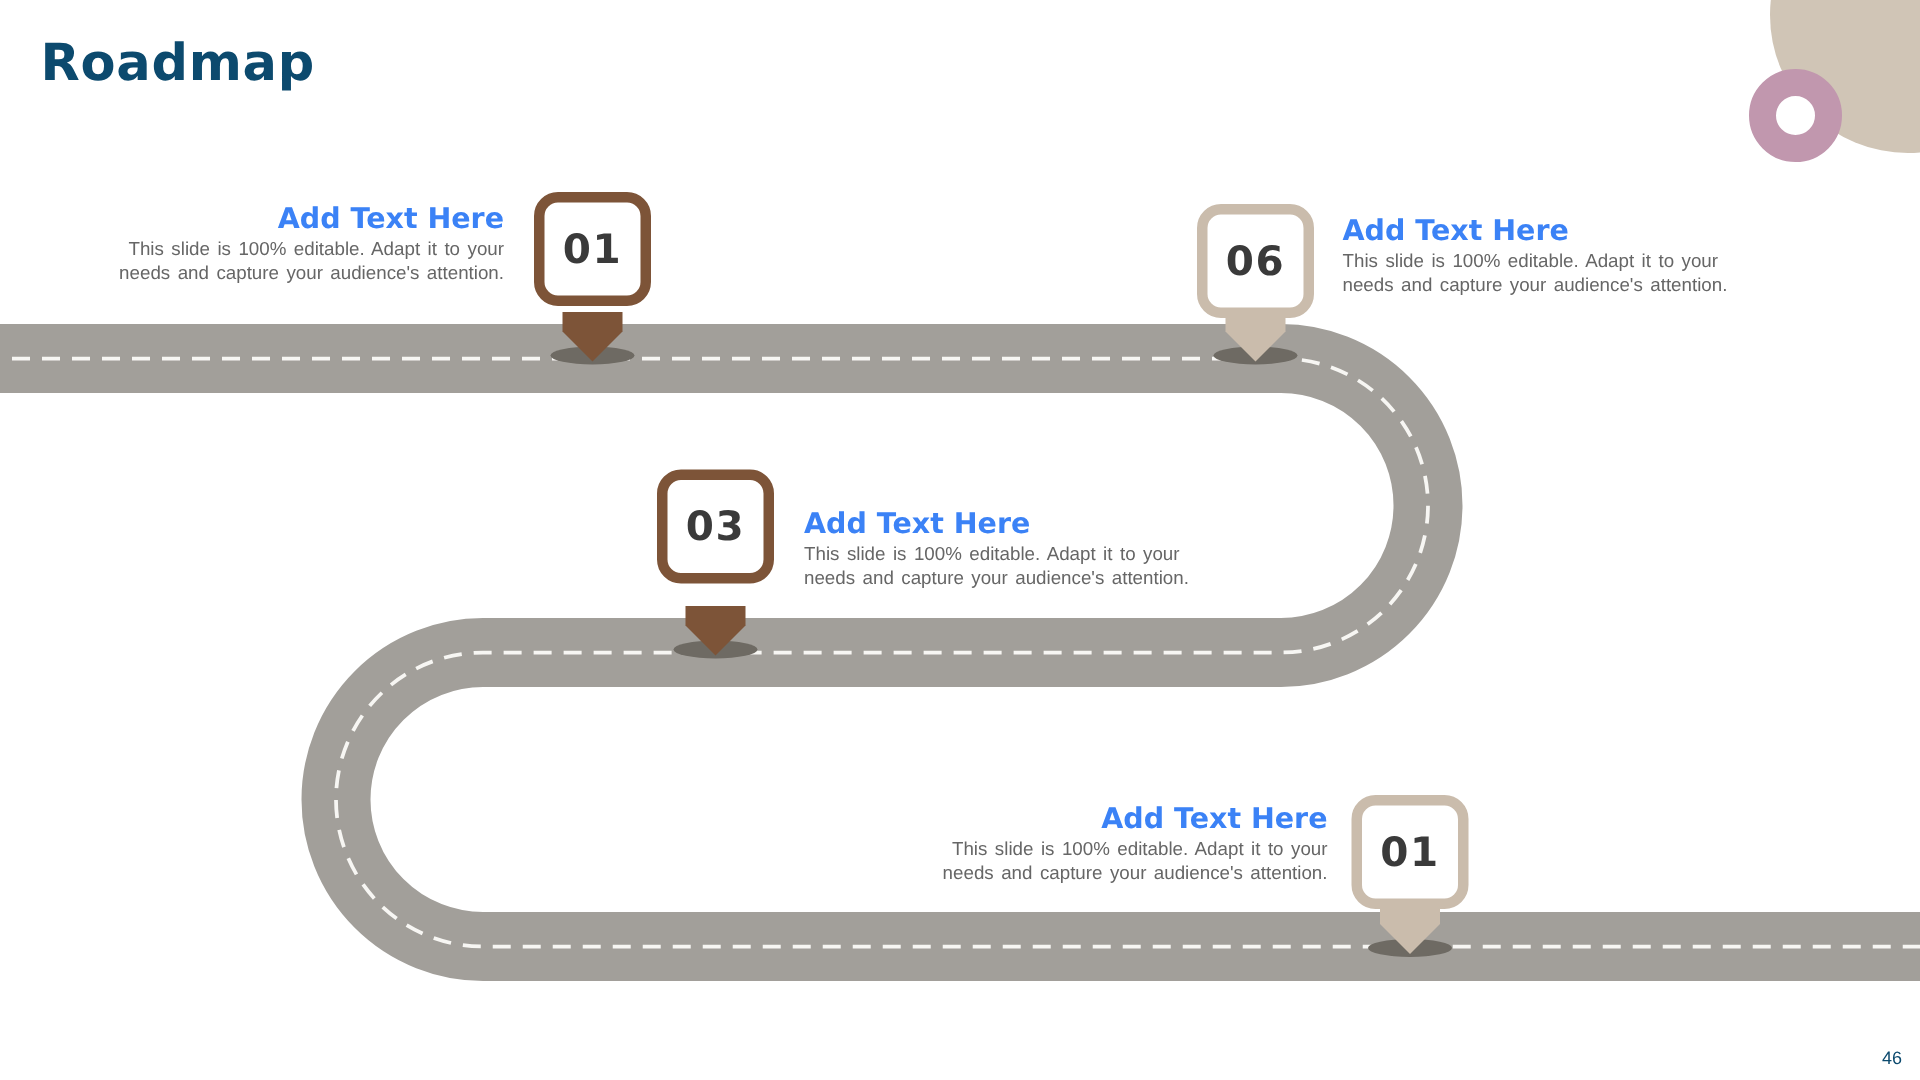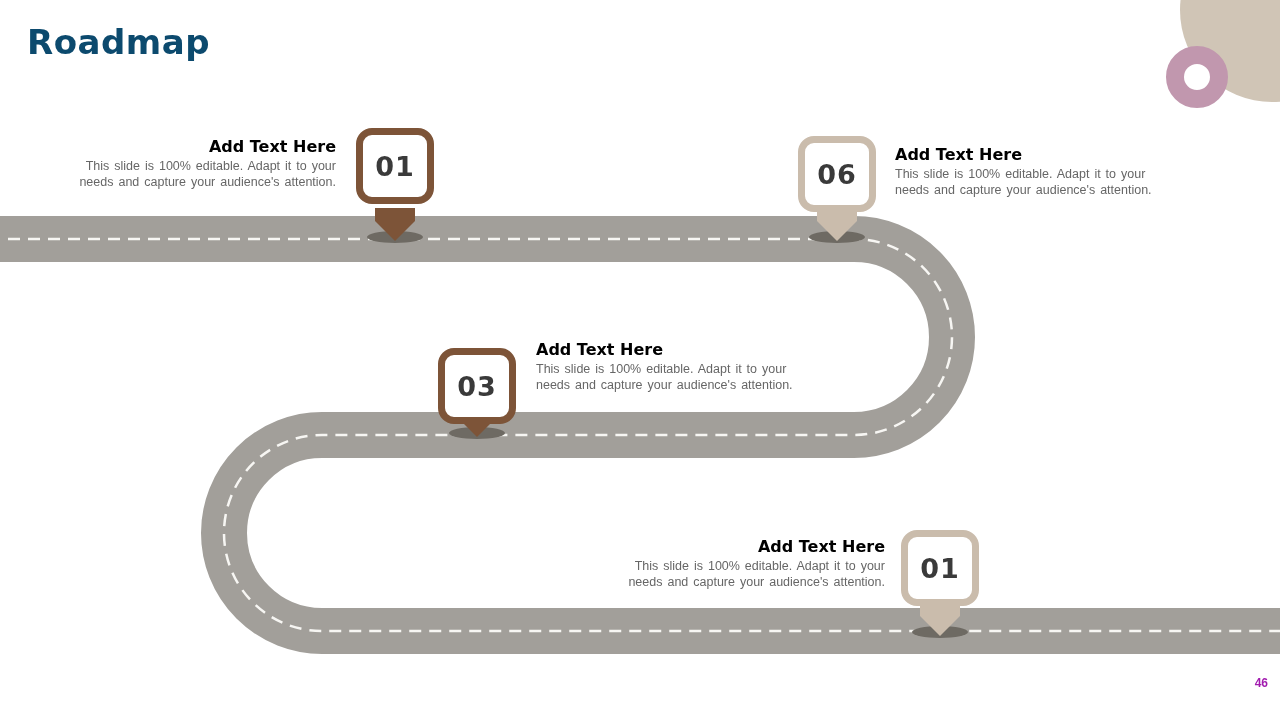--- a/index.html
+++ b/index.html
@@ -47,31 +47,31 @@
     font-weight: bold; font-size: 27px; color: #3a3a3a;
     letter-spacing: 1px;
   }
 
   
   .text-block { position: absolute; width: 290px; }
   .text-block.align-right { text-align: right; }
   .text-block.align-left  { text-align: left; }
   .tb-heading {
     font-family: "DejaVu Sans", sans-serif;
-    font-weight: bold; font-size: 16px; color: #000000;
+    font-weight: bold; font-size: 19px; color: #3b82f6;
     line-height: 17px; margin-bottom: 4px;
   }
   .tb-line {
     font-size: 12.5px; color: #666666;
     line-height: 15.5px; word-spacing: 1.5px;
   }
 
   .page-number {
-    position: absolute; right: 12px; top: 676px;
-    font-size: 12px; color: #a21caf; font-weight: bold;
+    position: absolute; right: 12px; top: 698px;
+    font-size: 12px; color: #0c4a6e;
   }
 </style>
 </head>
 <body>
 
 <div class="slide">
 
   <div class="circle-beige" style="background-color: rgb(208, 197, 182);"></div>
   <div class="ring-mauve" style="border-color: rgb(193, 151, 174);"></div>
 
@@ -103,21 +103,21 @@
 
   <div class="marker-box" style="left: 798px; top: 136px; border-color: rgb(202, 188, 172);">
     <span class="marker-number">06</span>
   </div>
   <div class="text-block align-left" style="left:895px; top:146px;">
     <div class="tb-heading">Add Text Here</div>
     <div class="tb-line">This slide is 100% editable. Adapt it to your</div>
     <div class="tb-line">needs and capture your audience's attention.</div>
   </div>
 
-  <div class="marker-box" style="left: 438px; top: 348px; border-color: rgb(125, 84, 56);">
+  <div class="marker-box" style="left: 438px; top: 313px; border-color: rgb(125, 84, 56);">
     <span class="marker-number">03</span>
   </div>
   <div class="text-block align-left" style="left:536px; top:341px;">
     <div class="tb-heading">Add Text Here</div>
     <div class="tb-line">This slide is 100% editable. Adapt it to your</div>
     <div class="tb-line">needs and capture your audience's attention.</div>
   </div>
 
   <div class="marker-box" style="left: 901px; top: 530px; border-color: rgb(202, 188, 172);">
     <span class="marker-number">01</span>

